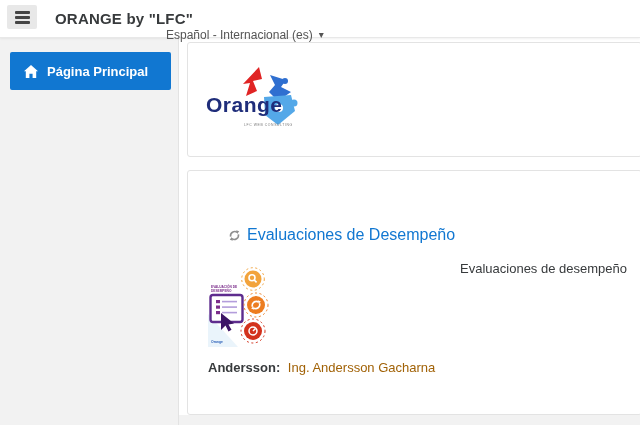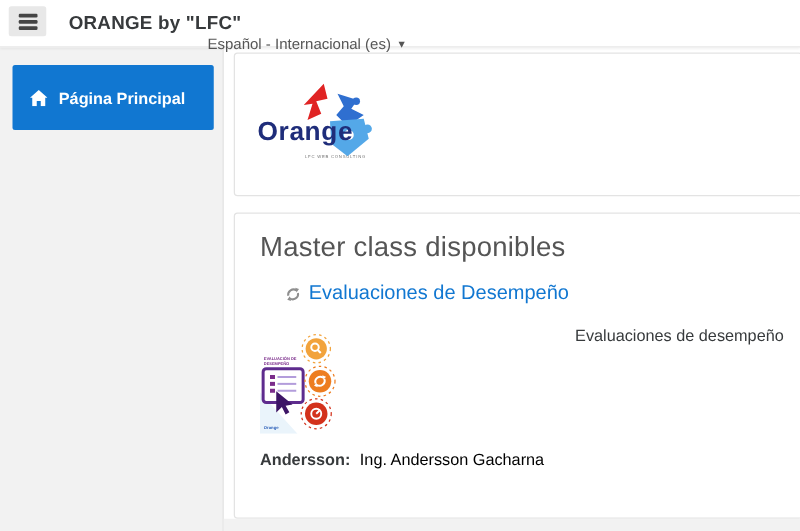--- a/index.html
+++ b/index.html
@@ -28,21 +28,21 @@
     position:absolute;left:166px;top:16px;height:37px;display:flex;align-items:center;gap:6px;
     font-size:12px;color:#555;cursor:pointer;
   }
   .lang .caret{font-size:10px;color:#555;}
   
   .sidebar{
     position:absolute;left:0;top:37px;width:178px;height:388px;background:#f2f2f2;
     border-right:1px solid #e3e3e3;
   }
   .nav-item{
-    position:absolute;left:10px;top:15px;width:161px;height:52px;background:#1177d1;
+    position:absolute;left:10px;top:15px;width:161px;height:38px;background:#1177d1;
     border-radius:2px;color:#fff;display:flex;align-items:center;gap:9px;
     padding-left:14px;box-sizing:border-box;font-size:13px;font-weight:700;cursor:pointer;
   }
   
   .card{
     position:absolute;left:187px;right:-2px;background:#fff;
     border:1px solid #e3e3e3;border-radius:3px;
   }
   .card-logo{top:42px;height:113px;}
   .card-courses{top:170px;height:243px;}
@@ -57,21 +57,21 @@
   .course-link-row{
     position:absolute;left:40px;top:55px;display:flex;align-items:center;gap:6px;
   }
   .course-link{font-size:16px;color:#1177d1;text-decoration:none;cursor:pointer;}
   .course-thumb{position:absolute;left:20px;top:95px;width:64px;height:81px;}
   .course-summary{
     position:absolute;right:14px;top:90px;font-size:13px;color:#373a3c;text-align:right;
   }
   .teacher-row{position:absolute;left:20px;top:189px;font-size:13px;color:#373a3c;}
   .teacher-row .label{font-weight:600;}
-  .teacher-link{color:#000000;text-decoration:none;cursor:pointer;margin-left:4px;}
+  .teacher-link{color:#a16207;text-decoration:none;cursor:pointer;margin-left:4px;}
 </style>
 </head>
 <body>
 
 <div class="navbar">
   <button class="hamburger">
     <span class="bar"></span>
     <span class="bar"></span>
     <span class="bar"></span>
   </button>
@@ -107,21 +107,20 @@
       <circle cx="73" cy="43" r="4" fill="#ffffff"></circle>
 
       <text x="0" y="47" font-family="Liberation Sans, sans-serif" font-size="21" font-weight="bold" fill="#1f2d7a" letter-spacing="0.5">Orange</text>
 
       <text x="38" y="61" font-family="Liberation Sans, sans-serif" font-size="3.4" fill="#777" letter-spacing="0.6">LFC WEB CONSULTING</text>
     </svg>
   </div>
 </div>
 
 <div class="card card-courses">
-  <h2 class="courses-heading" style="margin:0;">Master class disponibles</h2>
 
   <div class="course-link-row">
     <span style="display:flex;">
       <svg width="13" height="13" viewBox="0 0 13 13">
         <path d="M2.6 7.6 A4.2 4.2 0 0 1 9.2 3.4" stroke="#8f8f8f" stroke-width="1.6" fill="none"></path>
         <polygon points="8.2,1.2 11.2,2.2 9.2,5.0" fill="#8f8f8f"></polygon>
         <path d="M10.4 5.4 A4.2 4.2 0 0 1 3.8 9.6" stroke="#8f8f8f" stroke-width="1.6" fill="none"></path>
         <polygon points="4.8,11.8 1.8,10.8 3.8,8.0" fill="#8f8f8f"></polygon>
       </svg>
     </span>

